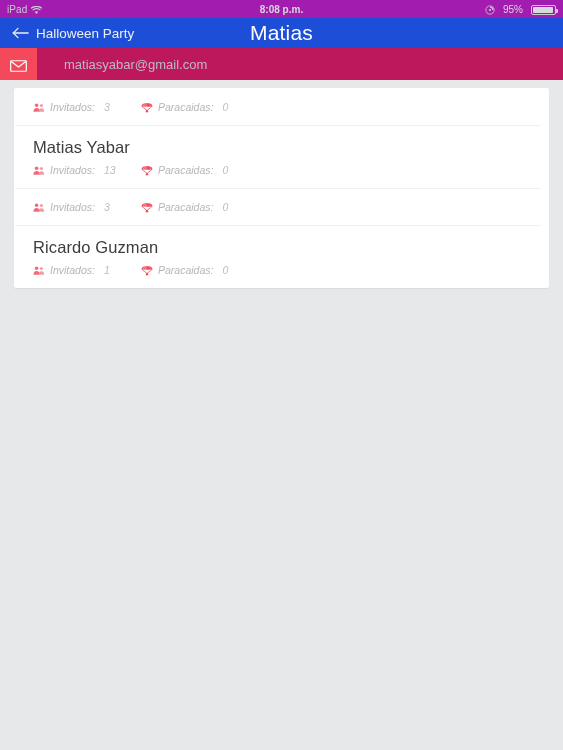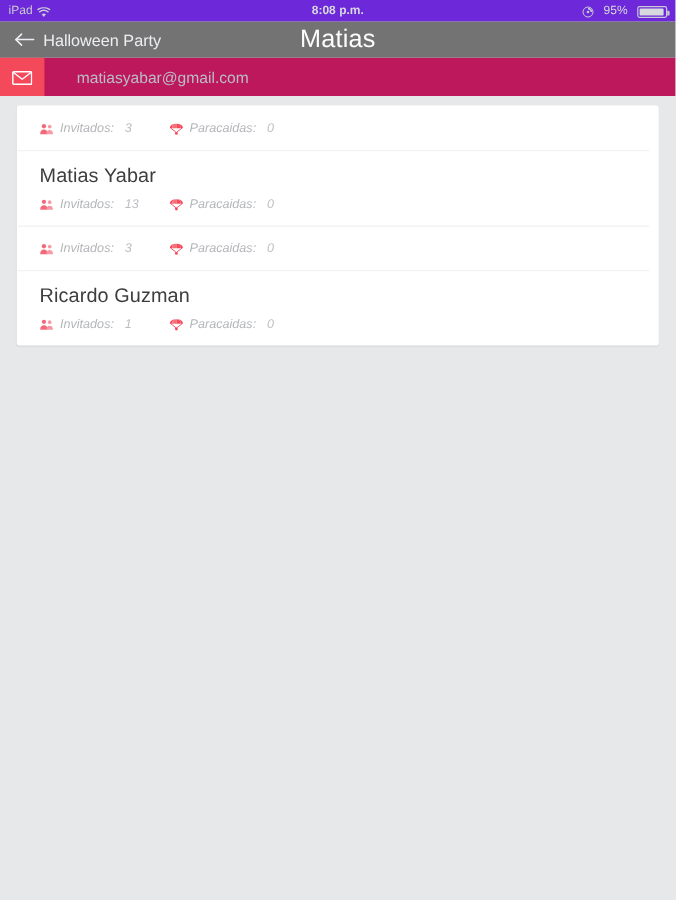--- a/index.html
+++ b/index.html
@@ -11,21 +11,21 @@
     height: 750px;
     background: #e7e8ea;
     font-family: "Liberation Sans", sans-serif;
     overflow: hidden;
     -webkit-font-smoothing: antialiased;
   }
 
   
   .status-bar {
     height: 18px;
-    background: #6d28d9;
+    background: #a21caf;
     color: #c9cbd2;
     font-size: 10px;
     display: flex;
     align-items: center;
     padding: 0 7px;
     box-sizing: border-box;
     position: relative;
   }
   .status-left {
     display: flex;
@@ -84,21 +84,21 @@
     position: absolute;
     left: 1px; top: 1px; bottom: 1px;
     width: 20px;
     background: #d7d9de;
     border-radius: 1px;
   }
 
   
   .nav-bar {
     height: 30px;
-    background: #737373;
+    background: #1d4ed8;
     position: relative;
     display: flex;
     align-items: center;
     padding: 0 12px;
     box-sizing: border-box;
   }
   .back-button {
     display: flex;
     align-items: center;
     gap: 7px;

